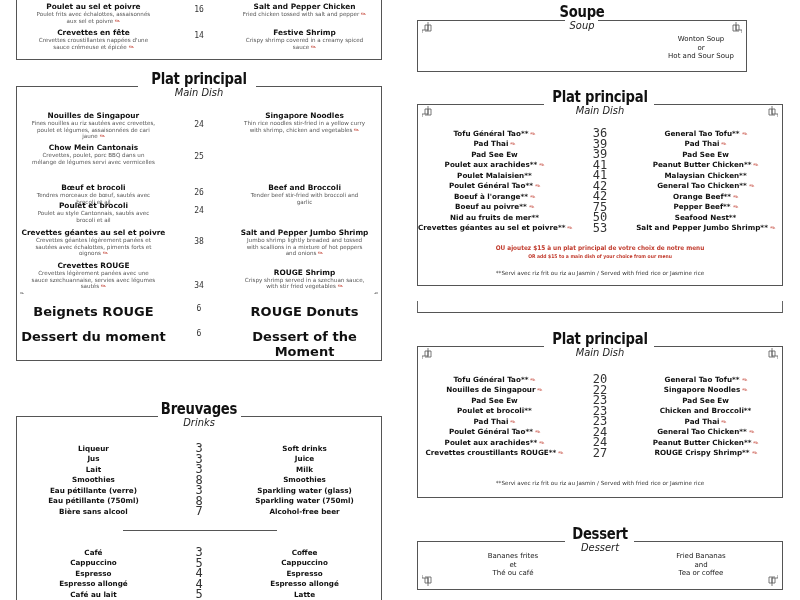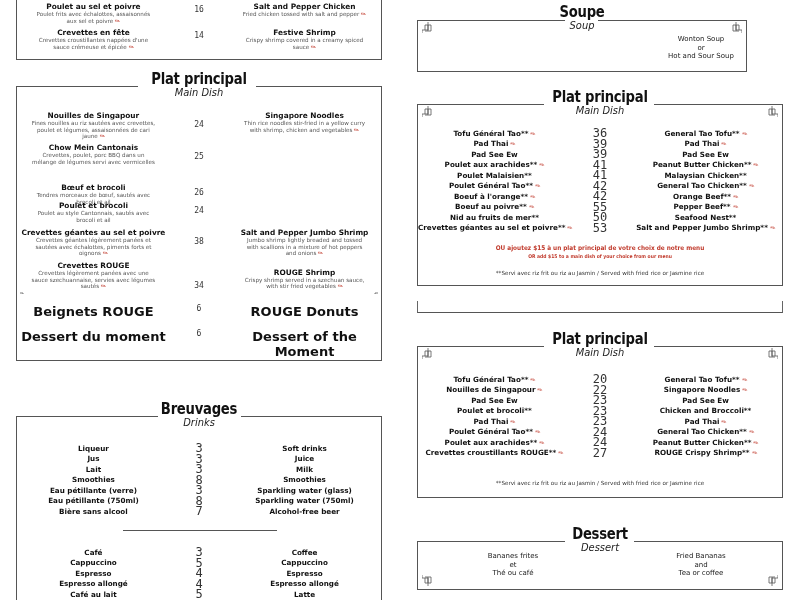--- a/index.html
+++ b/index.html
@@ -91,20 +91,24 @@
         <span class="ds">Crevettes, poulet, porc BBQ dans un mélange de légumes servi avec vermicelles</span>
       </div>
     <div class="col-p" style="padding-top:9px;">25</div>
   </div>
   <div class="row" style="top:89px;margin-top:8px;">
     <div class="col-l">
         <span class="nm">Bœuf et brocoli</span>
         <span class="ds">Tendres morceaux de bœuf, sautés avec brocoli et ail</span>
       </div>
     <div class="col-p" style="padding-top:5px;">26</div>
+    <div class="col-r">
+        <span class="nm">Beef and Broccoli</span>
+        <span class="ds">Tender beef stir-fried with broccoli and garlic</span>
+      </div>
   </div>
   <div class="row" style="top:115px;">
     <div class="col-l">
         <span class="nm">Poulet et brocoli</span>
         <span class="ds">Poulet au style Cantonnais, sautés avec brocoli et ail</span>
       </div>
     <div class="col-p" style="padding-top:5px;">24</div>
   </div>
   <div class="row" style="top:142px;">
     <div class="col-l">
@@ -283,21 +287,21 @@
         <span class="p">42</span>
         <span class="r"><span>General Tao Chicken**</span><span class="chili">✎</span></span>
       </div>
     <div class="list-row">
         <span class="l"><span>Boeuf à l'orange**</span><span class="chili">✎</span></span>
         <span class="p">42</span>
         <span class="r"><span>Orange Beef**</span><span class="chili">✎</span></span>
       </div>
     <div class="list-row">
         <span class="l"><span>Boeuf au poivre**</span><span class="chili">✎</span></span>
-        <span class="p">55</span>
+        <span class="p">75</span>
         <span class="r"><span>Pepper Beef**</span><span class="chili">✎</span></span>
       </div>
     <div class="list-row">
         <span class="l">Nid au fruits de mer**</span>
         <span class="p">50</span>
         <span class="r">Seafood Nest**</span>
       </div>
     <div class="list-row">
         <span class="l"><span>Crevettes géantes au sel et poivre**</span><span class="chili">✎</span></span>
         <span class="p">53</span>

